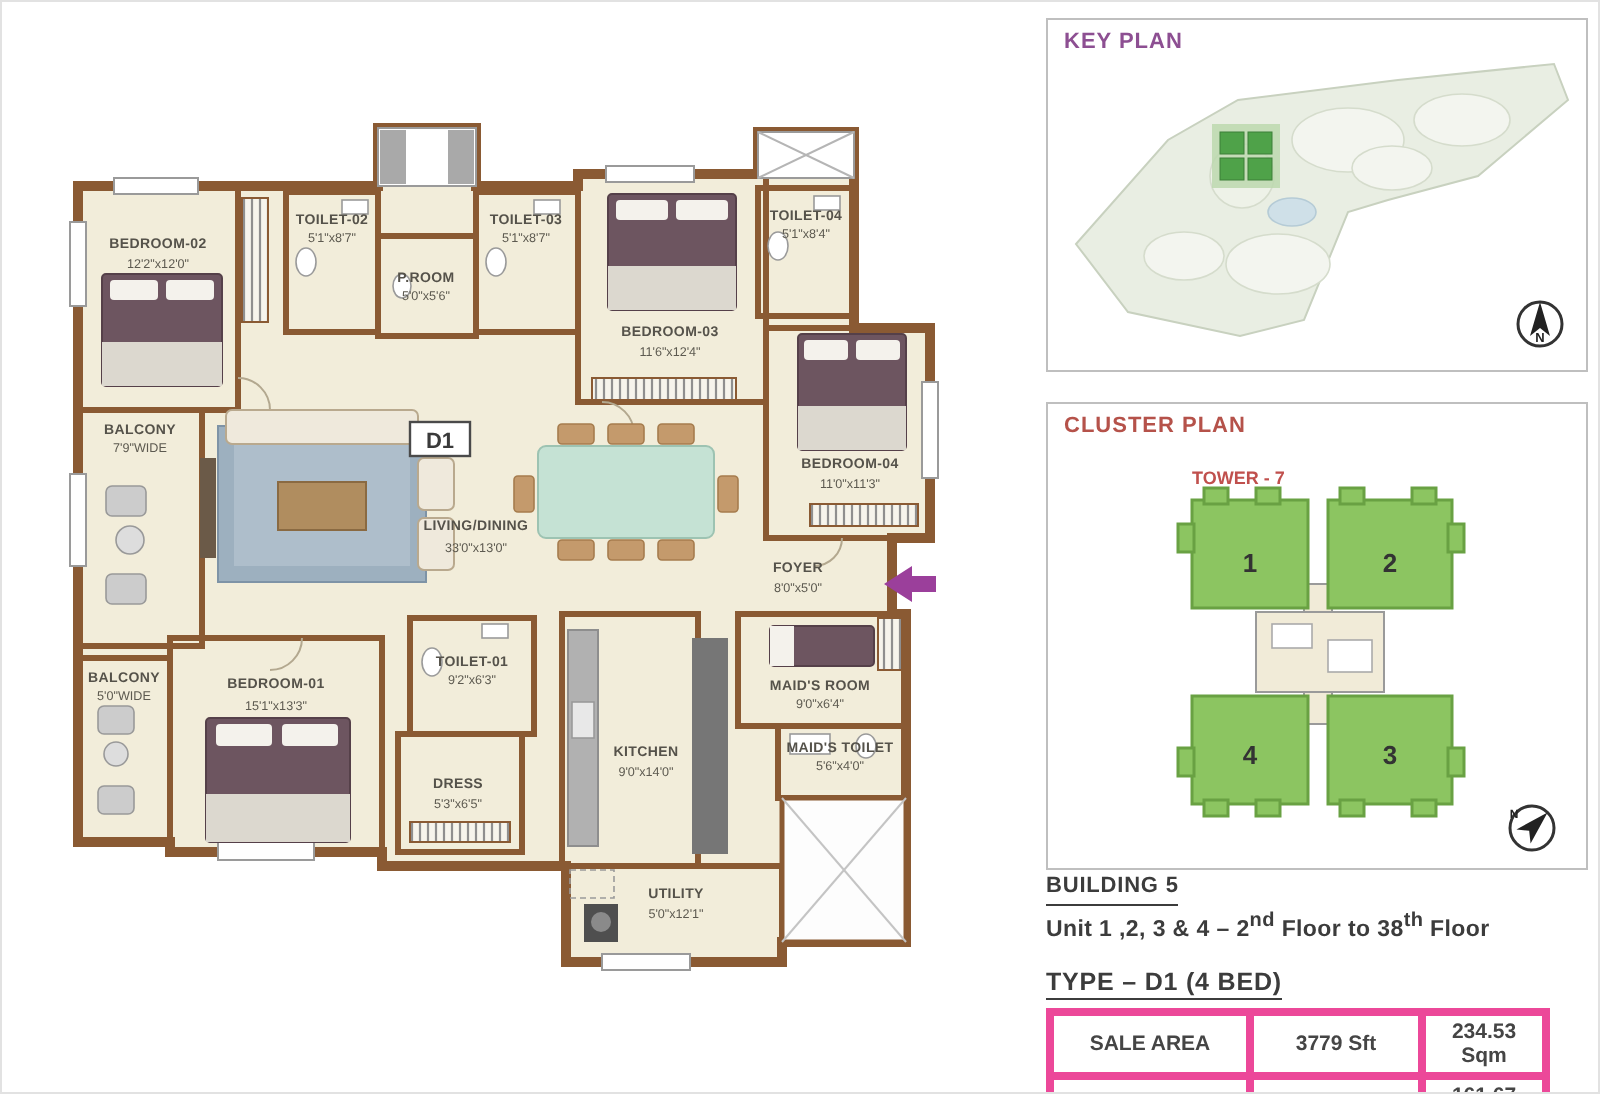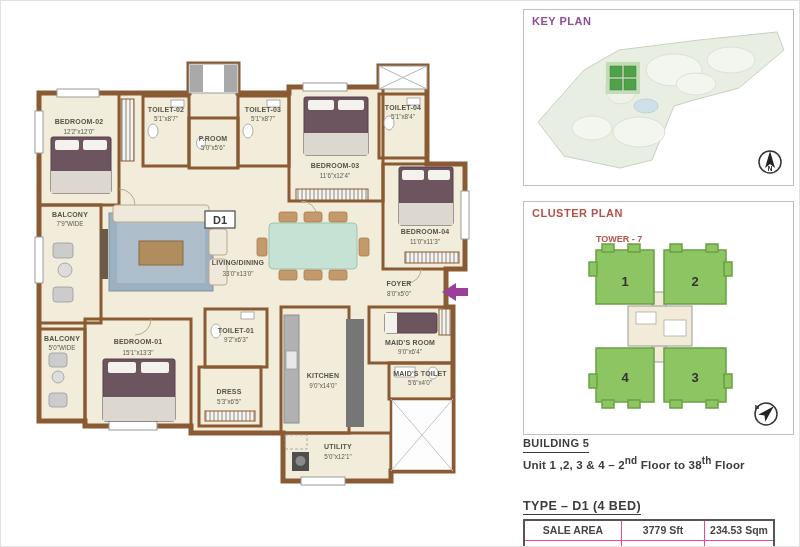--- a/index.html
+++ b/index.html
@@ -18,23 +18,23 @@
   #clusterplan-box{top:200px;height:234px;}
   .panel-title{position:absolute;top:5px;left:8px;font-size:11px;font-weight:bold;letter-spacing:.5px;}
   #keyplan-title{color:#8d4f92;}
   #clusterplan-title{color:#b5524a;}
   
   #info{position:absolute;left:522px;top:434px;width:272px;color:#3c3c3c;}
   .info-line{font-size:11px;font-weight:bold;letter-spacing:.4px;line-height:16px;}
   .underlined{display:inline-block;border-bottom:1.5px solid #3c3c3c;padding-bottom:1px;}
   #units-line{font-size:11.5px;font-weight:bold;letter-spacing:.2px;line-height:16px;}
   #units-line sup{font-size:10px;}
-  #type-line{margin-top:26px;font-size:12.5px;font-weight:bold;letter-spacing:.4px;}
+  #type-line{margin-top:11px;font-size:12.5px;font-weight:bold;letter-spacing:.4px;}
   #area-table{margin-top:4px;border-collapse:collapse;width:252px;}
-  #area-table td{border:1px solid #ec4899;font-size:10.5px;font-weight:bold;color:#454545;
+  #area-table td{border:4px solid #ec4899;font-size:10.5px;font-weight:bold;color:#454545;
                  text-align:center;padding:2px 2px;height:15px;}
   #area-table{border:2px solid #555;}
   #area-table td:nth-child(1){width:92px;}
   #area-table td:nth-child(2){width:78px;}
 </style>
 </head>
 <body>
 
 <div id="page">
 

